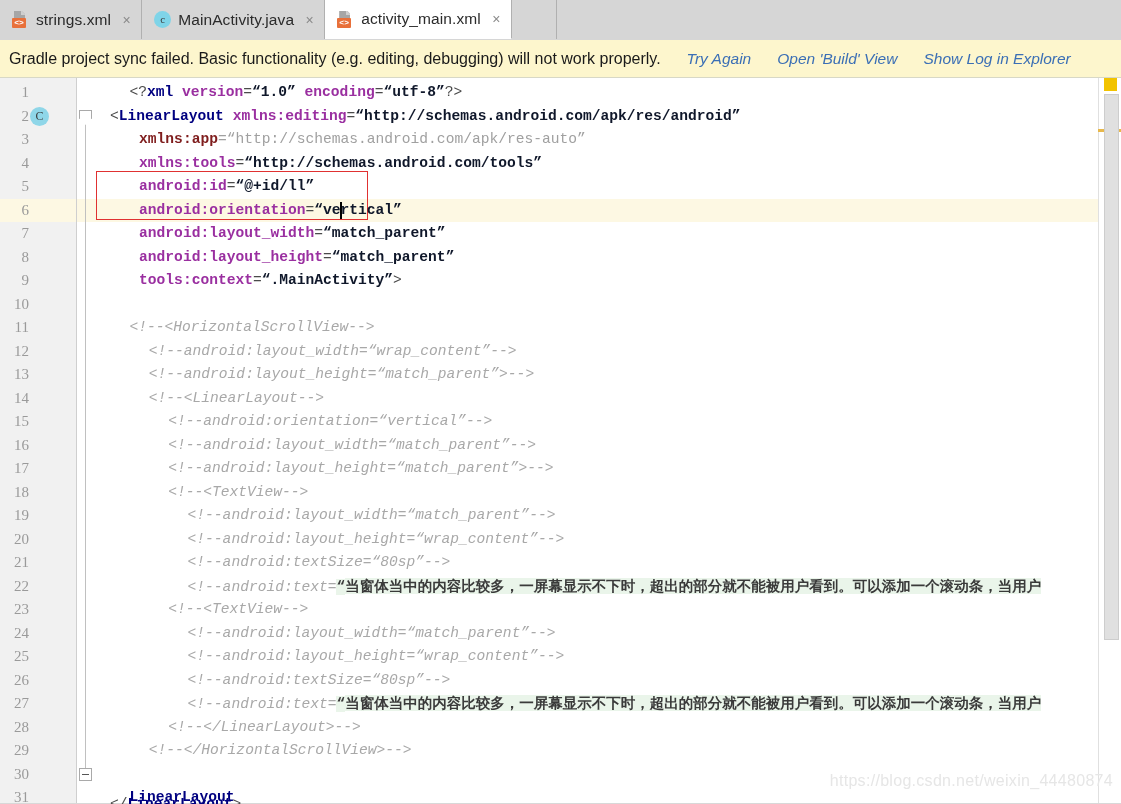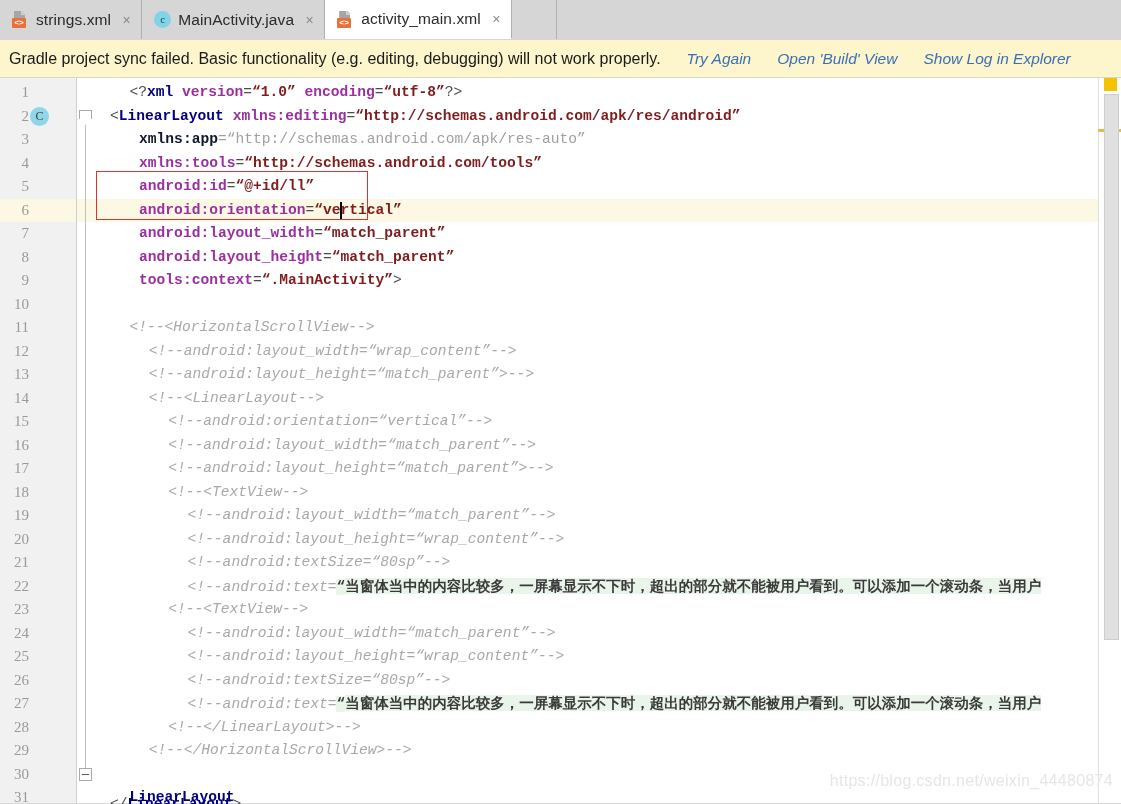--- a/index.html
+++ b/index.html
@@ -119,24 +119,24 @@
     font-size:14.6px;
   }
   .cline{
     position:absolute;left:0;height:23.5px;line-height:23.5px;
     white-space:pre;
   }
 
   
   .t-tag{color:#000080;font-weight:bold;}
   .t-attr{color:#9a2fa0;font-weight:bold;text-align:center;}
-  .t-val{color:#7f1d1d;font-weight:bold;}
+  .t-val{color:#0f172a;font-weight:bold;}
   .t-punc{color:#4a4a4a;}
   .t-gray{color:#a0a0a0;}
-  .t-grayb{color:#0f172a;font-weight:bold;text-align:center;}
+  .t-grayb{color:#7f1d1d;font-weight:bold;text-align:center;}
   .t-cmt{color:#a8a8a8;font-style:italic;}
   .t-cn{color:#3a3a3a;font-weight:bold;background:#eaf5ea;
         font-family:"DejaVu Sans", sans-serif;font-size:14.5px;}
   .t-cnq{color:#3a3a3a;font-weight:bold;background:#eaf5ea;}
 
   
   .fold{
     position:absolute;width:13px;height:13px;
     border:1px solid #a9a9a9;background:#ffffff;
     box-sizing:border-box;

